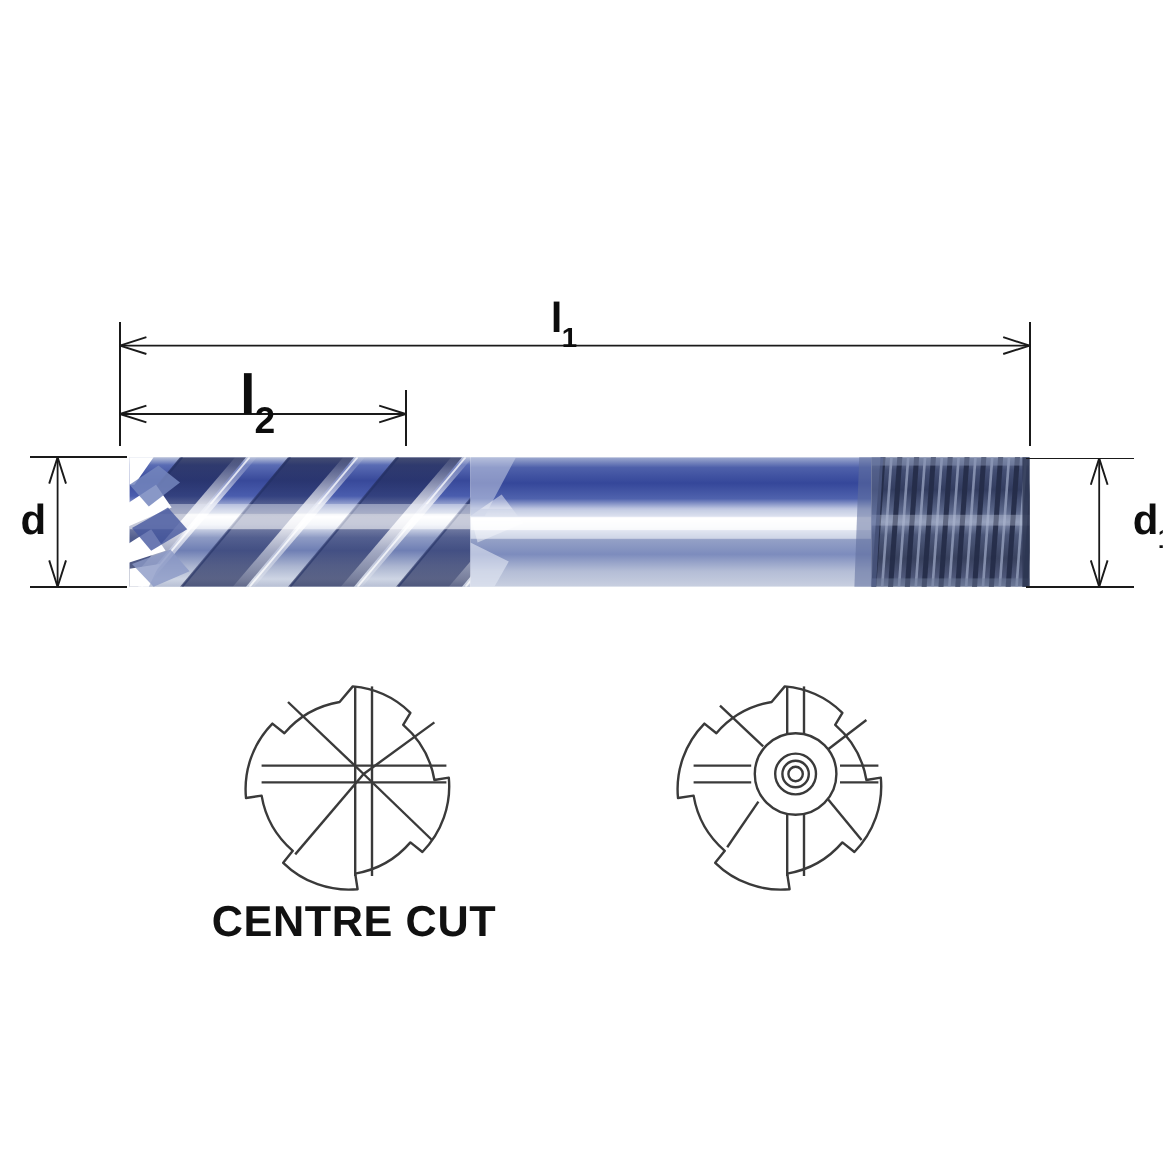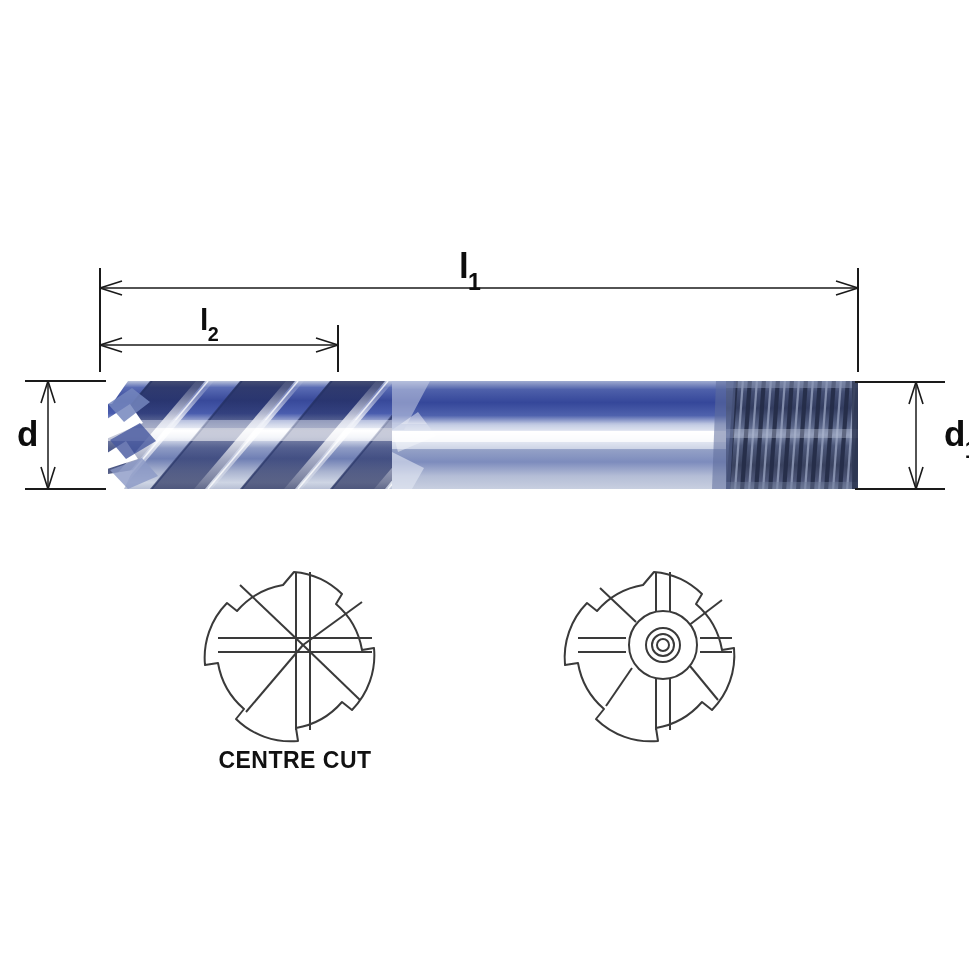--- a/index.html
+++ b/index.html
@@ -30,33 +30,33 @@
     letter-spacing: 0px;
   }
   .dim-label .sub {
     font-size: 0.66em;
     vertical-align: sub;
     position: relative;
     top: 0.18em;
     left: -0.03em;
   }
   #label-l1 { left: 459px; top: 248px; font-size: 35px; }
-  #label-l2 { left: 200px; top: 305px; font-size: 30px; }
+  #label-l2 { left: 200px; top: 305px; font-size: 47px; }
   #label-d  { left: 17px;  top: 416px; font-size: 35px; }
   #label-d1 { left: 944px; top: 416px; font-size: 35px; }
 
   .caption-block {
     position: absolute;
     text-align: center;
     color: #111111;
   }
   .caption-title {
     font-family: "Liberation Sans", sans-serif;
     font-weight: bold;
-    font-size: 23px;
+    font-size: 36px;
     letter-spacing: 0.5px;
     line-height: 1.1;
     white-space: nowrap;
   }
   .caption-sub {
     font-family: "Liberation Sans", sans-serif;
     font-weight: bold;
     font-size: 27px;
     line-height: 1.15;
     margin-top: 6px;

